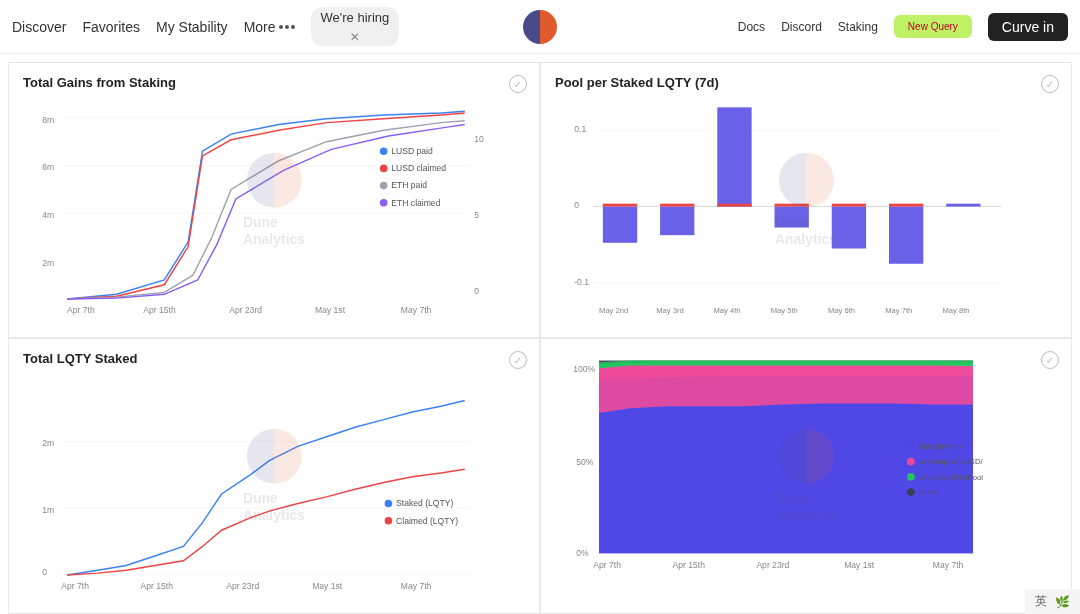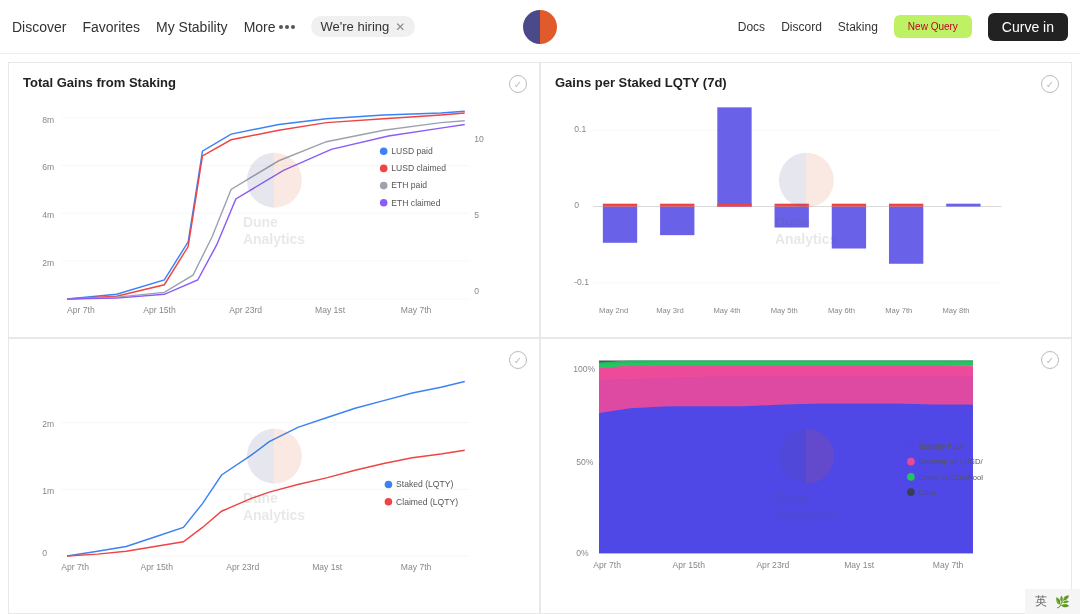--- a/index.html
+++ b/index.html
@@ -41,20 +41,21 @@
     .dot { width: 4px; height: 4px; border-radius: 50%; background: #555; display: inline-block; }
     .hiring-badge {
       display: flex;
       align-items: center;
       background: #f0f0f0;
       border-radius: 12px;
       padding: 3px 10px;
       font-size: 13px;
       color: #333;
       gap: 6px;
+      flex-direction: column;
     }
     .hiring-x {
       cursor: pointer;
       color: #888;
       font-size: 12px;
       line-height: 1;
     }
     .logo-center {
       position: absolute;
       left: 50%;
@@ -255,21 +256,21 @@
       <circle cx="360" cy="78" r="4" fill="#ef4444"></circle>
       <text x="368" y="81" font-size="9" fill="#555">LUSD claimed</text>
       <circle cx="360" cy="96" r="4" fill="#9ca3af"></circle>
       <text x="368" y="99" font-size="9" fill="#555">ETH paid</text>
       <circle cx="360" cy="114" r="4" fill="#8b5cf6"></circle>
       <text x="368" y="117" font-size="9" fill="#555">ETH claimed</text>
     </svg>
   </div>
 
   <div class="chart-panel">
-    <div class="chart-title">Gains per Staked LQTY (7d)</div>
+    <div class="chart-title">Pool per Staked LQTY (7d)</div>
     <div class="check-icon">✓</div>
     <div class="watermark">
       <div class="watermark-circle"></div>
       <div class="watermark-text"><span>Dune</span><br><span>Analytics</span></div>
     </div>
     <svg width="100%" height="92%" viewBox="0 0 490 245">
 
       <text x="-70" y="14" transform="rotate(-90,10,120)" font-size="9" fill="#777">LUSD / USD</text>
 
       <text x="2" y="40" font-size="9" fill="#888">0.1</text>
@@ -305,20 +306,21 @@
       <text x="88" y="230" font-size="8" fill="#888">May 3rd</text>
       <text x="148" y="230" font-size="8" fill="#888">May 4th</text>
       <text x="208" y="230" font-size="8" fill="#888">May 5th</text>
       <text x="268" y="230" font-size="8" fill="#888">May 6th</text>
       <text x="328" y="230" font-size="8" fill="#888">May 7th</text>
       <text x="388" y="230" font-size="8" fill="#888">May 8th</text>
     </svg>
   </div>
 
   <div class="chart-panel">
+    <div class="chart-title">Total LQTY Staked</div>
     <div class="check-icon">✓</div>
     <div class="watermark">
       <div class="watermark-circle"></div>
       <div class="watermark-text"><span>Dune</span><br><span>Analytics</span></div>
     </div>
     <svg width="100%" height="92%" viewBox="0 0 490 245">
 
       <text x="-50" y="14" transform="rotate(-90,10,120)" font-size="9" fill="#777">LQTY</text>
 
       <text x="2" y="80" font-size="9" fill="#888">2m</text>

